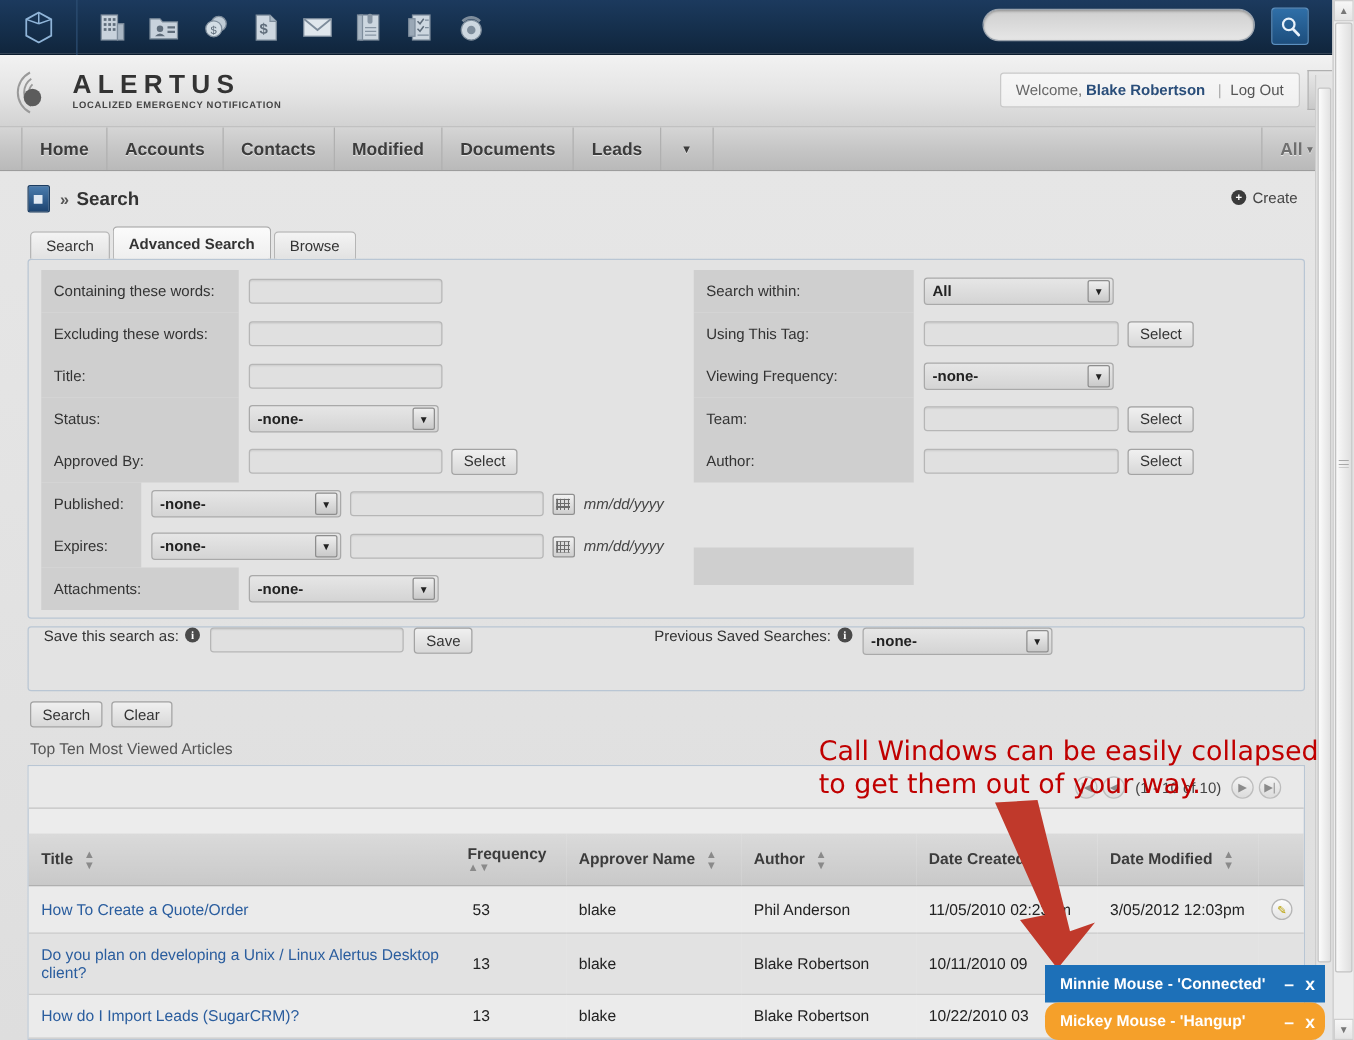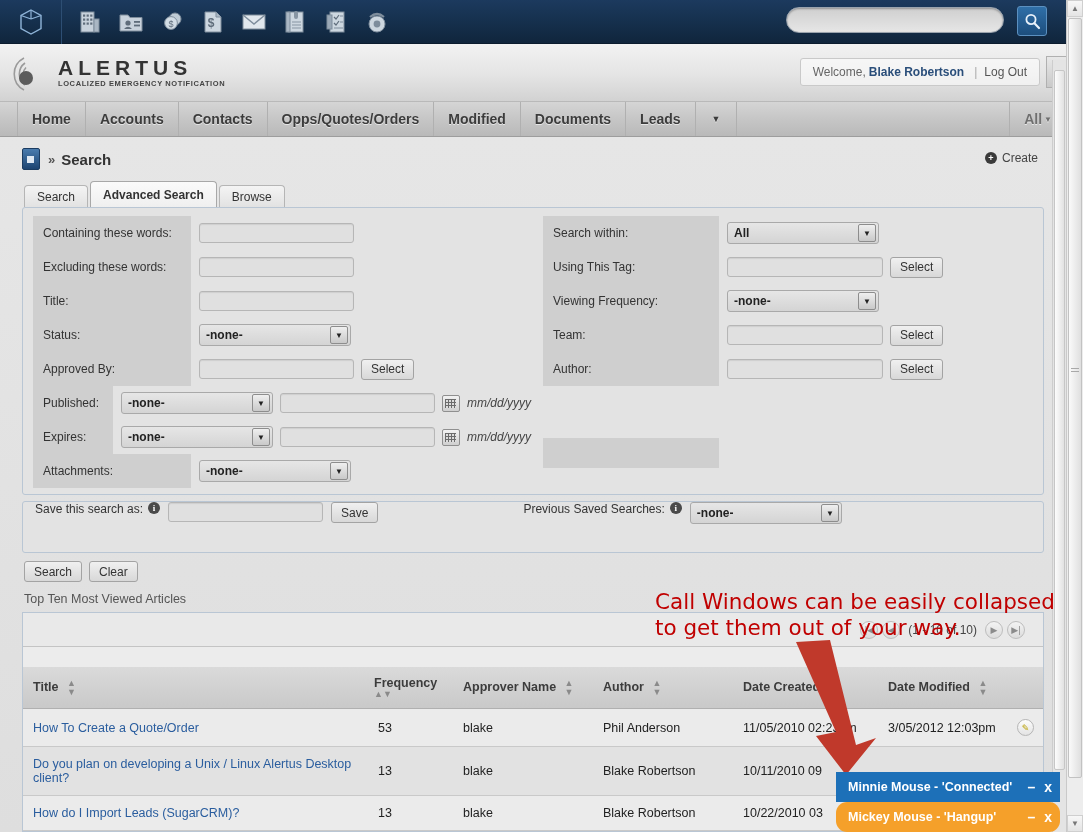--- a/index.html
+++ b/index.html
@@ -181,21 +181,21 @@
   }
 
   
   .panel {
     margin: 0 22px 0 22px;
     background: #e3e3e3;
     border: 1px solid #b9c6d4;
     border-radius: 3px;
     padding: 8px 10px 6px 10px;
   }
-  .cols { display: flex; }
+  .cols { display: flex; gap: 12px; }
   .colL { width: 498px; position: relative; }
   .colR { flex: 1; position: relative; padding-left: 12px; }
 
   .frow {
     display: flex; align-items: center;
     min-height: 34px;
   }
   .flabel {
     background: #cfcfcf;
     font-size: 12px; color: #333;
@@ -520,21 +520,20 @@
     <div class="collapse-tab">
       <span>◀</span>
     </div>
   </div>
 
   <div class="navbar">
     <div class="navspacer"></div>
     <div class="navtab">Home</div>
     <div class="navtab">Accounts</div>
     <div class="navtab">Contacts</div>
-    <div class="navtab">Opps/Quotes/Orders</div>
     <div class="navtab">Modified</div>
     <div class="navtab">Documents</div>
     <div class="navtab">Leads</div>
     <div class="navtab caret">
       <span style="font-size:9px">▼</span>
     </div>
     <div class="navtab all">
       <span>All</span>
       <span style="font-size:8px;margin-left:2px">▼</span>
     </div>

